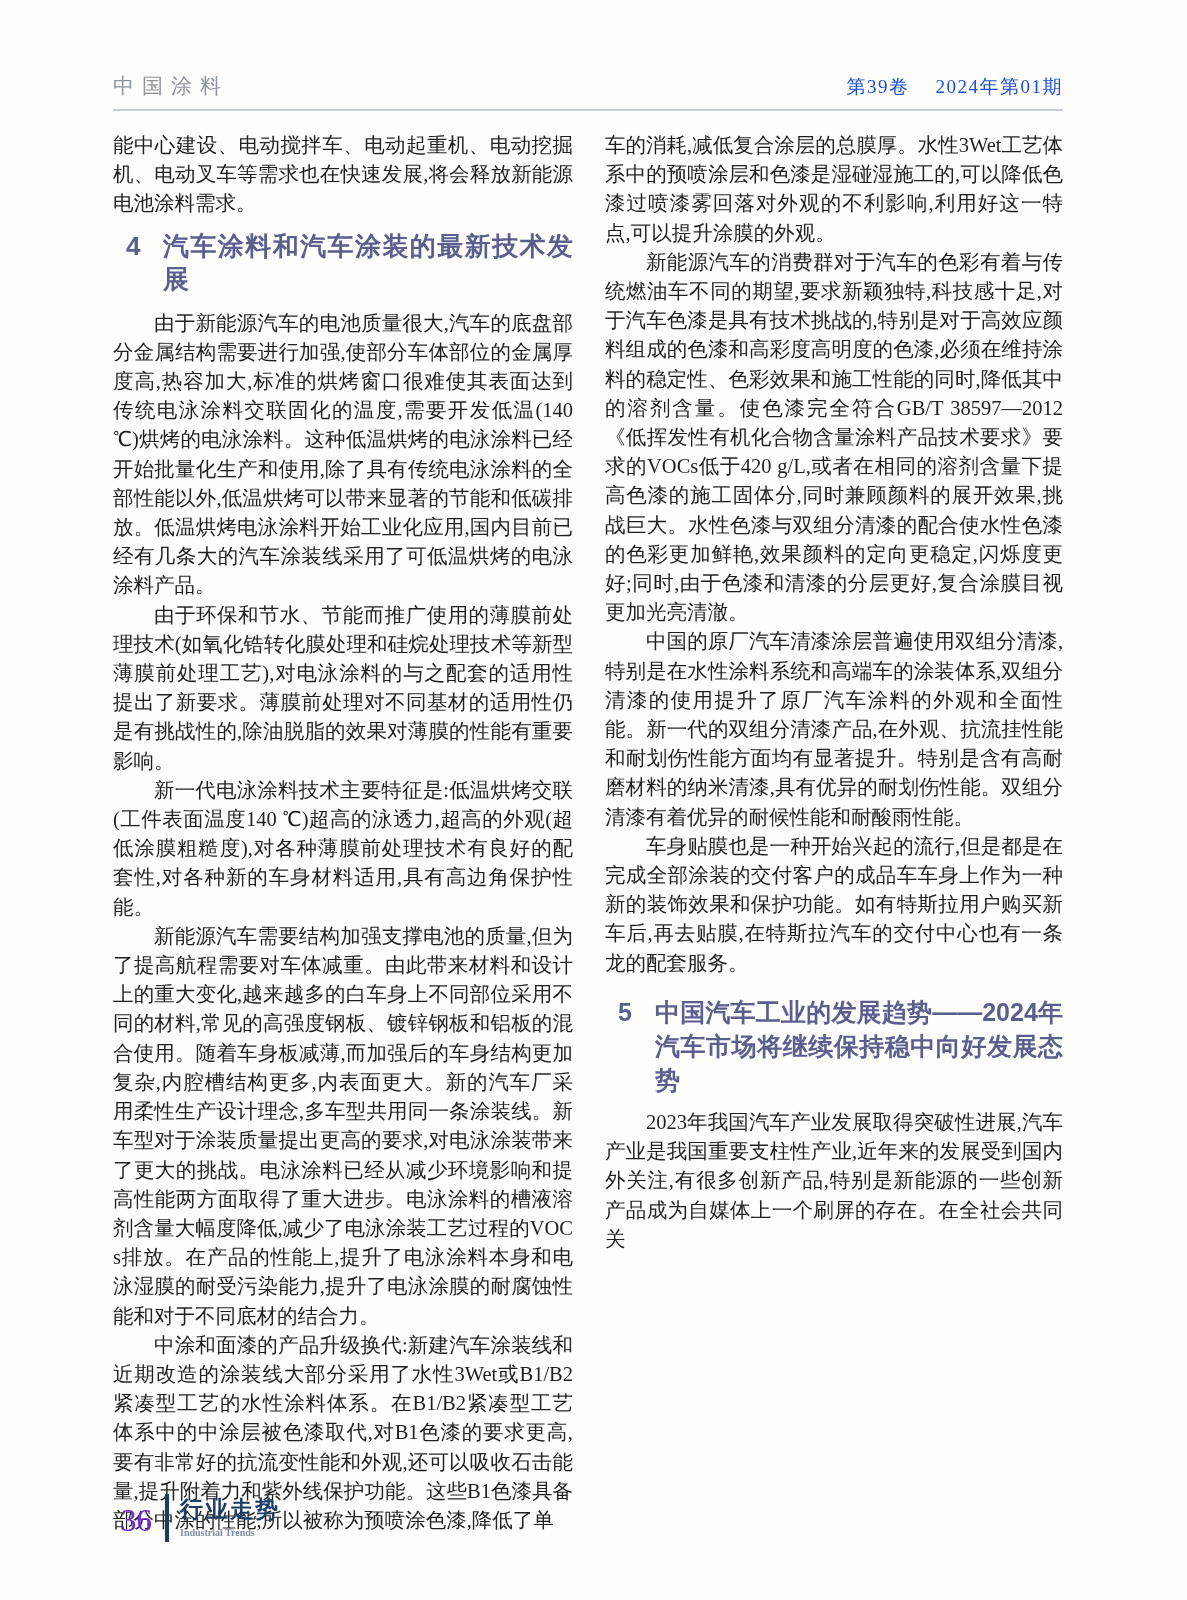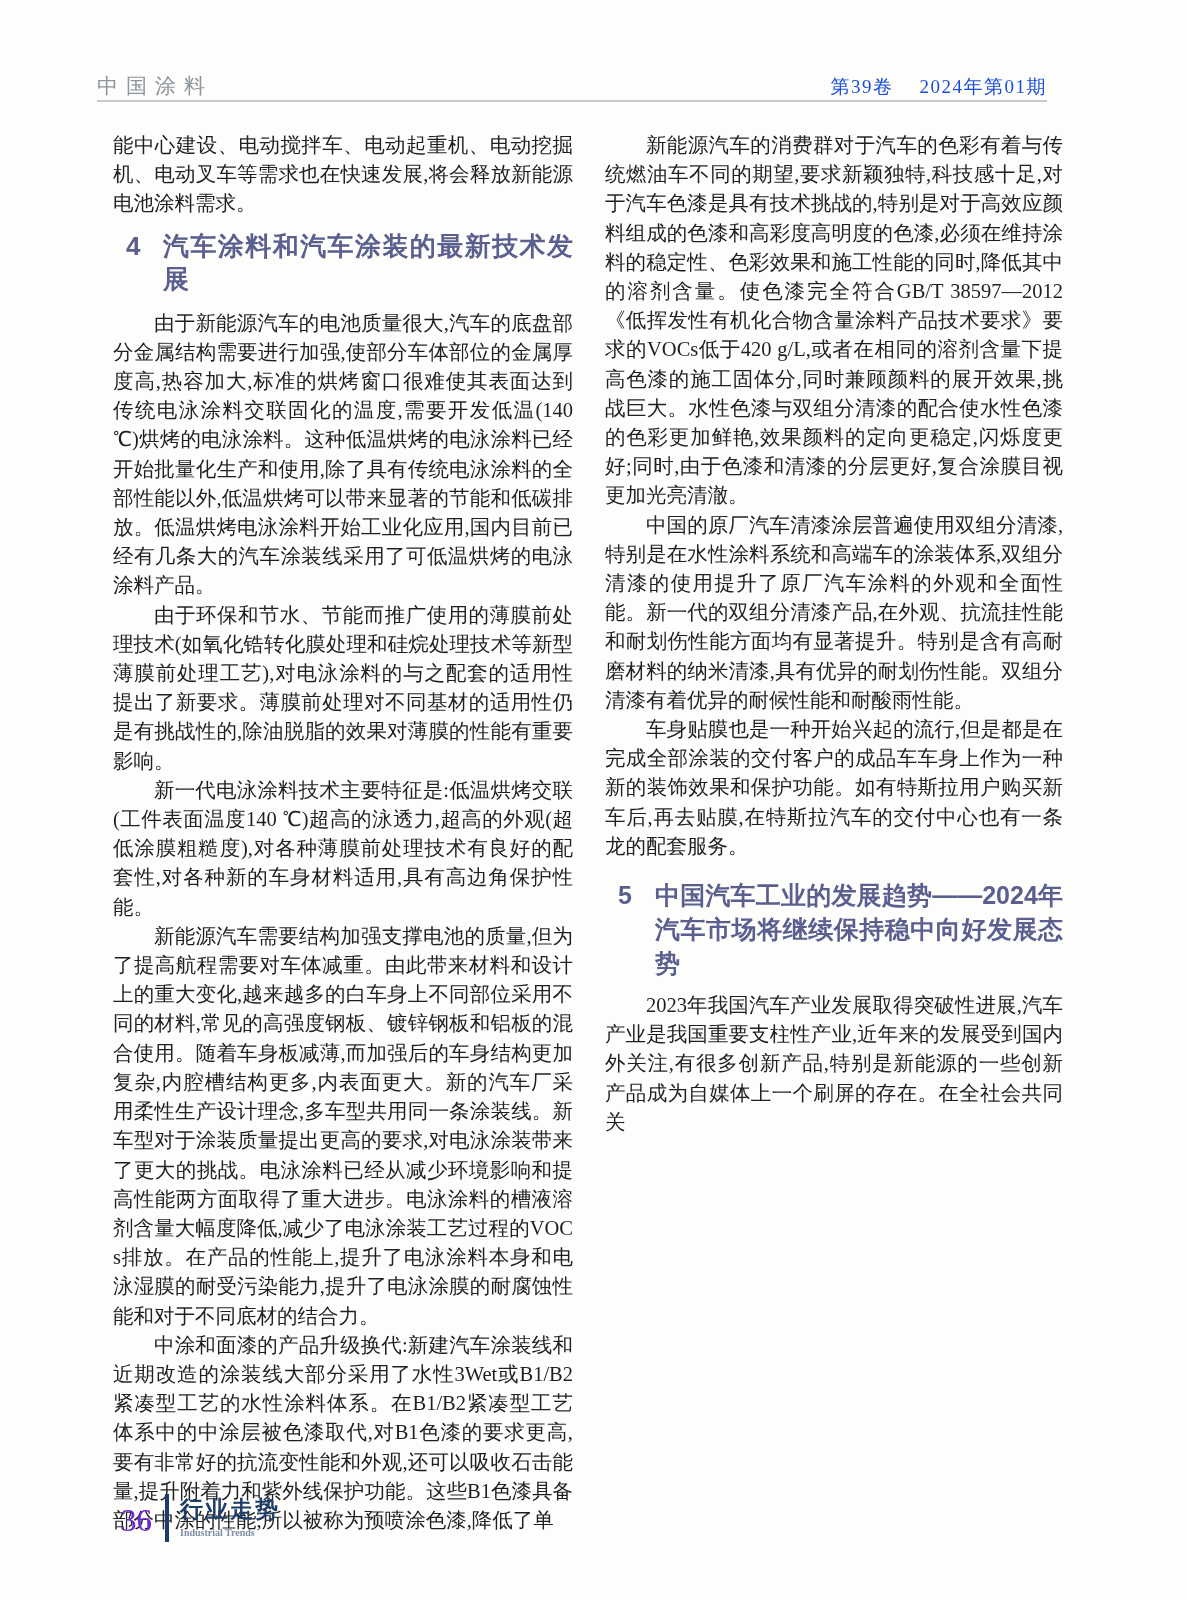--- a/index.html
+++ b/index.html
@@ -10,23 +10,24 @@
     color: #1f1f1f;
     position: relative;
     overflow: hidden;
   }
   .page {
     position: absolute; inset: 0;
     background: #fdfdfc;
   }
   
   .header {
-    position: absolute; left: 97px; top: 72px; width: 950px;
+    position: absolute; left: 113px; top: 72px; width: 950px;
     display: flex; justify-content: space-between; align-items: flex-end;
     border-bottom: 2px solid #c6ccd2;
+    padding-bottom: 9px;
   }
   .journal-name {
     font-size: 21px; color: #8d949c; letter-spacing: 0.38em;
   }
   .issue-info {
     font-size: 19px; color: #1d4ed8; letter-spacing: 1.5px;
     display: flex;
   }
   .issue-info .volume { margin-right: 26px; }
   
@@ -95,20 +96,21 @@
       <span class="sec-title">汽车涂料和汽车涂装的最新技术发展</span>
     </h2>
     <p class="para">由于新能源汽车的电池质量很大,汽车的底盘部分金属结构需要进行加强,使部分车体部位的金属厚度高,热容加大,标准的烘烤窗口很难使其表面达到传统电泳涂料交联固化的温度,需要开发低温(140 ℃)烘烤的电泳涂料。这种低温烘烤的电泳涂料已经开始批量化生产和使用,除了具有传统电泳涂料的全部性能以外,低温烘烤可以带来显著的节能和低碳排放。低温烘烤电泳涂料开始工业化应用,国内目前已经有几条大的汽车涂装线采用了可低温烘烤的电泳涂料产品。</p>
     <p class="para">由于环保和节水、节能而推广使用的薄膜前处理技术(如氧化锆转化膜处理和硅烷处理技术等新型薄膜前处理工艺),对电泳涂料的与之配套的适用性提出了新要求。薄膜前处理对不同基材的适用性仍是有挑战性的,除油脱脂的效果对薄膜的性能有重要影响。</p>
     <p class="para">新一代电泳涂料技术主要特征是:低温烘烤交联(工件表面温度140 ℃)超高的泳透力,超高的外观(超低涂膜粗糙度),对各种薄膜前处理技术有良好的配套性,对各种新的车身材料适用,具有高边角保护性能。</p>
     <p class="para">新能源汽车需要结构加强支撑电池的质量,但为了提高航程需要对车体减重。由此带来材料和设计上的重大变化,越来越多的白车身上不同部位采用不同的材料,常见的高强度钢板、镀锌钢板和铝板的混合使用。随着车身板减薄,而加强后的车身结构更加复杂,内腔槽结构更多,内表面更大。新的汽车厂采用柔性生产设计理念,多车型共用同一条涂装线。新车型对于涂装质量提出更高的要求,对电泳涂装带来了更大的挑战。电泳涂料已经从减少环境影响和提高性能两方面取得了重大进步。电泳涂料的槽液溶剂含量大幅度降低,减少了电泳涂装工艺过程的VOCs排放。在产品的性能上,提升了电泳涂料本身和电泳湿膜的耐受污染能力,提升了电泳涂膜的耐腐蚀性能和对于不同底材的结合力。</p>
     <p class="para">中涂和面漆的产品升级换代:新建汽车涂装线和近期改造的涂装线大部分采用了水性3Wet或B1/B2紧凑型工艺的水性涂料体系。在B1/B2紧凑型工艺体系中的中涂层被色漆取代,对B1色漆的要求更高,要有非常好的抗流变性能和外观,还可以吸收石击能量,提升附着力和紫外线保护功能。这些B1色漆具备部分中涂的性能,所以被称为预喷涂色漆,降低了单</p>
   </div>
 
   <div class="col col-right">
+    <p class="para no-indent">车的消耗,减低复合涂层的总膜厚。水性3Wet工艺体系中的预喷涂层和色漆是湿碰湿施工的,可以降低色漆过喷漆雾回落对外观的不利影响,利用好这一特点,可以提升涂膜的外观。</p>
     <p class="para">新能源汽车的消费群对于汽车的色彩有着与传统燃油车不同的期望,要求新颖独特,科技感十足,对于汽车色漆是具有技术挑战的,特别是对于高效应颜料组成的色漆和高彩度高明度的色漆,必须在维持涂料的稳定性、色彩效果和施工性能的同时,降低其中的溶剂含量。使色漆完全符合GB/T 38597—2012《低挥发性有机化合物含量涂料产品技术要求》要求的VOCs低于420 g/L,或者在相同的溶剂含量下提高色漆的施工固体分,同时兼顾颜料的展开效果,挑战巨大。水性色漆与双组分清漆的配合使水性色漆的色彩更加鲜艳,效果颜料的定向更稳定,闪烁度更好;同时,由于色漆和清漆的分层更好,复合涂膜目视更加光亮清澈。</p>
     <p class="para">中国的原厂汽车清漆涂层普遍使用双组分清漆,特别是在水性涂料系统和高端车的涂装体系,双组分清漆的使用提升了原厂汽车涂料的外观和全面性能。新一代的双组分清漆产品,在外观、抗流挂性能和耐划伤性能方面均有显著提升。特别是含有高耐磨材料的纳米清漆,具有优异的耐划伤性能。双组分清漆有着优异的耐候性能和耐酸雨性能。</p>
     <p class="para">车身贴膜也是一种开始兴起的流行,但是都是在完成全部涂装的交付客户的成品车车身上作为一种新的装饰效果和保护功能。如有特斯拉用户购买新车后,再去贴膜,在特斯拉汽车的交付中心也有一条龙的配套服务。</p>
     <h2 class="sec-heading h5">
       <span class="sec-num">5</span>
       <span class="sec-title">中国汽车工业的发展趋势——2024年汽车市场将继续保持稳中向好发展态势</span>
     </h2>
     <p class="para">2023年我国汽车产业发展取得突破性进展,汽车产业是我国重要支柱性产业,近年来的发展受到国内外关注,有很多创新产品,特别是新能源的一些创新产品成为自媒体上一个刷屏的存在。在全社会共同关</p>
   </div>
 

